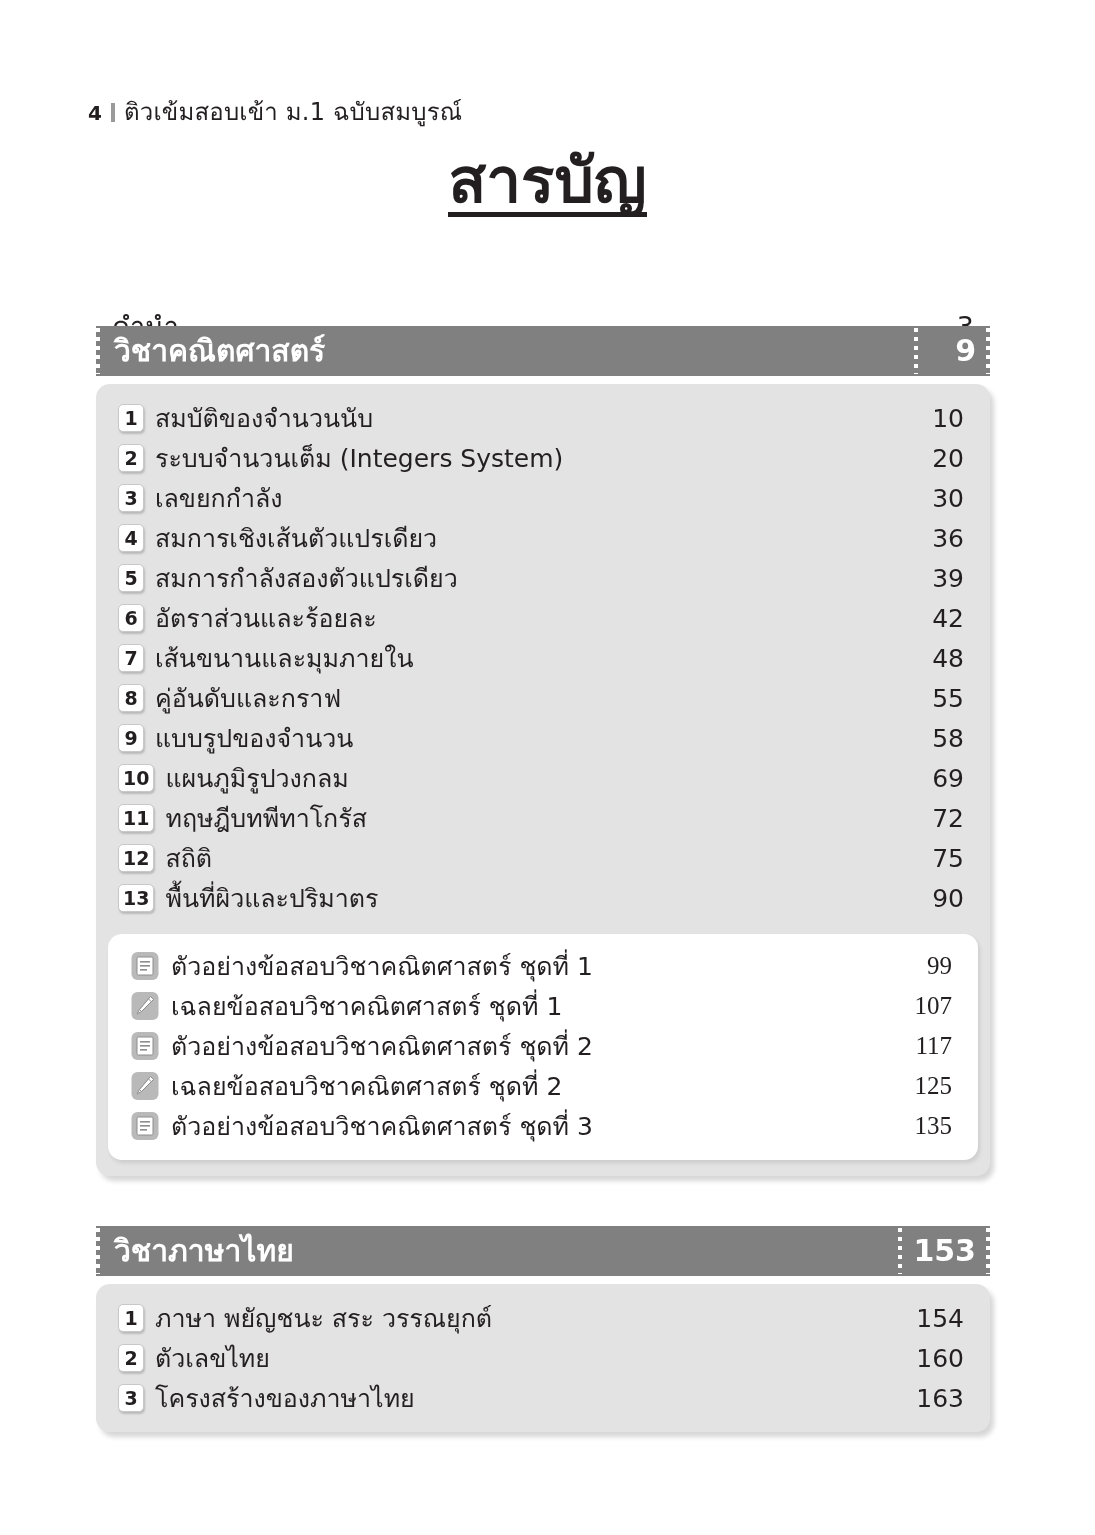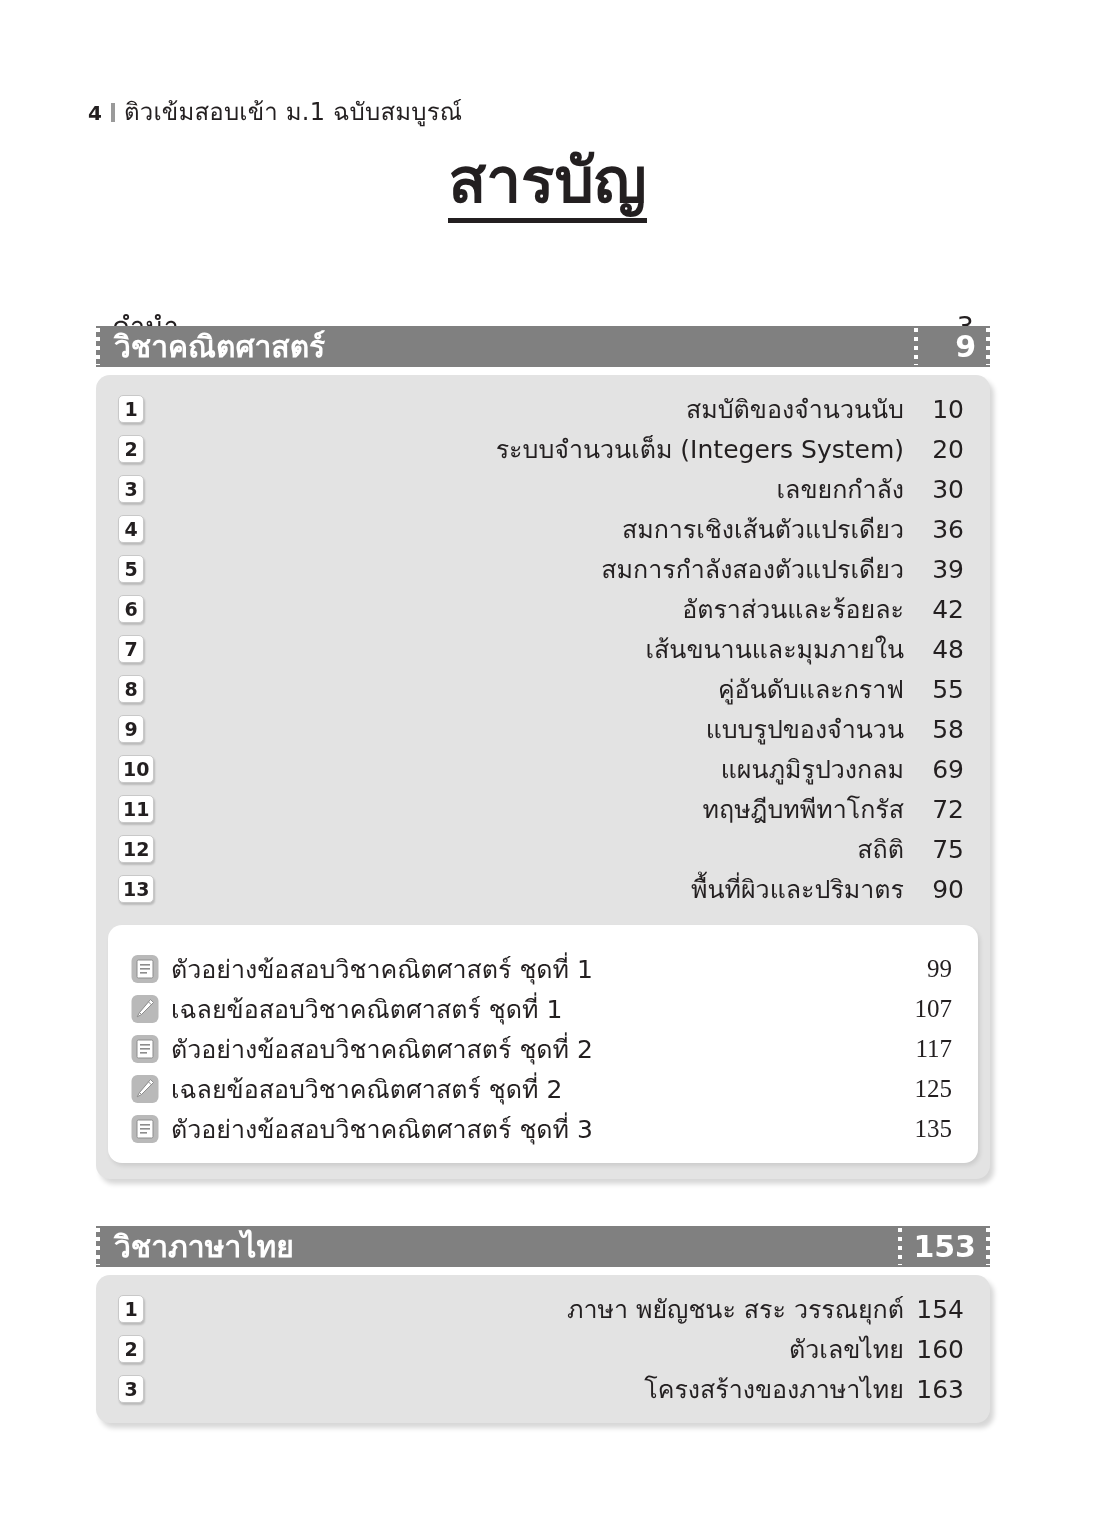--- a/index.html
+++ b/index.html
@@ -56,21 +56,20 @@
     left: 0;
     right: 0;
     top: 150px;
     text-align: center;
   }
   .page-title span {
     display: inline-block;
     font-size: 62px;
     font-weight: bold;
     line-height: 1.0;
-    padding-bottom: 6px;
     border-bottom: 5px solid #231f20;
     color: #231f20;
   }
 
   
   .preface-row {
     position: absolute;
     left: 112px;
     top: 272px;
     width: 862px;
@@ -87,21 +86,21 @@
     position: absolute;
     left: 96px;
     width: 894px;
   }
   .section-math { top: 326px; }
   .section-thai { top: 1226px; }
 
   
   .sec-header {
     position: relative;
-    height: 41px;
+    height: 50px;
     background: #808080;
     display: flex;
     align-items: center;
     box-sizing: border-box;
   }
   .sec-header .sec-title {
     color: #ffffff;
     font-size: 30px;
     font-weight: bold;
     margin-left: 18px;
@@ -168,36 +167,35 @@
     justify-content: center;
     box-sizing: border-box;
   }
   .toc-row .row-label {
     flex: 1 1 auto;
     font-size: 25px;
     margin-left: 11px;
     white-space: nowrap;
     overflow: hidden;
     color: #231f20;
-    text-align: right;
   }
   .toc-row .row-page {
     flex: 0 0 auto;
     font-size: 25px;
     text-align: right;
     min-width: 60px;
     color: #231f20;
   }
 
   
   .exam-panel {
     margin: 16px 12px 2px 12px;
     background: #ffffff;
     border-radius: 14px;
-    padding: 24px 0 14px 0;
+    padding: 12px 0 14px 0;
     box-shadow: 2px 3px 4px rgba(0,0,0,0.10);
   }
   .exam-row {
     display: flex;
     align-items: center;
     padding: 0 26px 0 22px;
     height: 40px;
     box-sizing: border-box;
   }
   .exam-row .row-label {

